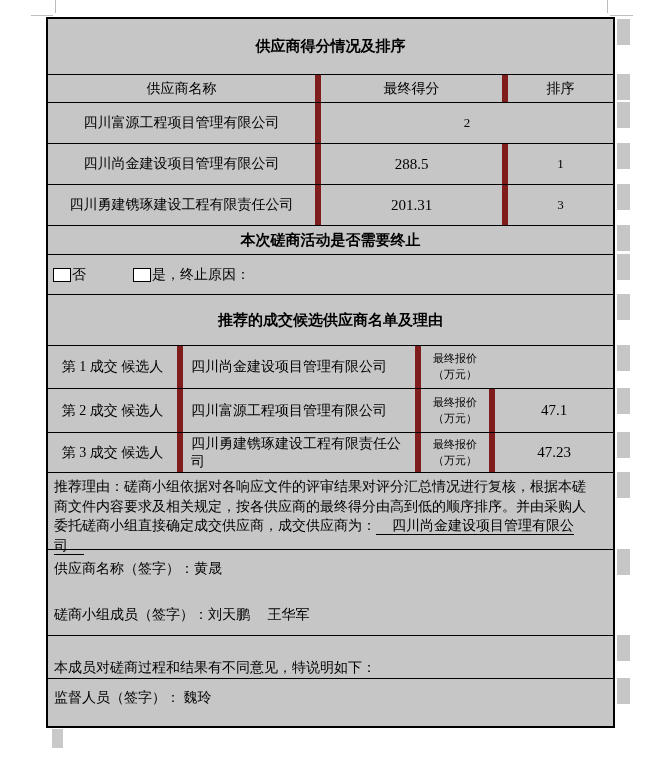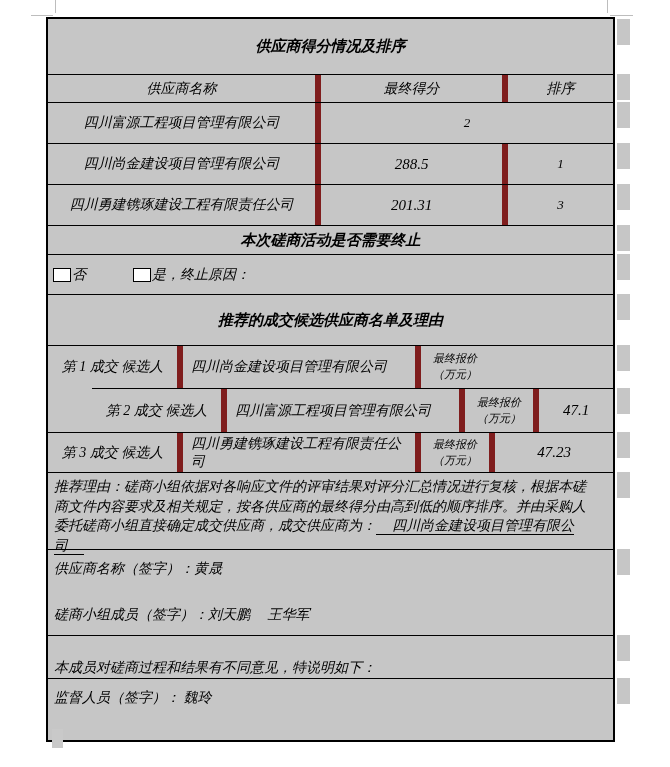--- a/index.html
+++ b/index.html
@@ -14,21 +14,21 @@
   .crop-tl-v{left:55px;top:0;width:1px;height:13px;}
   .crop-tl-h{left:31px;top:15px;width:22px;height:1px;}
   .crop-tr-v{left:607px;top:0;width:1px;height:13px;}
   .crop-tr-h{left:610px;top:15px;width:23px;height:1px;}
   
   .doc-table{
     position:absolute;left:46px;top:17px;width:569px;
     border:2px solid #000;background:#c6c6c6;
     display:flex;flex-direction:column;box-sizing:border-box;
   }
-  .trow{display:flex;border-top:1px solid #000;box-sizing:border-box;align-items:stretch;flex:0 0 auto;font-style:italic;}
+  .trow{display:flex;border-top:1px solid #000;box-sizing:border-box;align-items:stretch;flex:0 0 auto;}
   .trow:first-child{border-top:none;}
   .cell{
     box-sizing:border-box;border-left:6px solid #7f1d1d;
     display:flex;align-items:center;justify-content:center;
     text-align:center;padding:0 4px;
   }
   .cell:first-child{border-left:none;}
   .full{flex:1;}
   .bold{font-weight:bold;}
   .t15{font-size:15px;}
@@ -37,26 +37,26 @@
   .small{font-size:11px;}
   .left{justify-content:flex-start;text-align:left;padding-left:8px;}
   
   .r-title{height:55px;}
   .r-head{height:28px;}
   .r-score{height:41px;}
   .r-sec2{height:29px;}
   .r-chk{height:40px;}
   .r-sec3{height:51px;}
   .r-cand1{height:43px;}
-  .r-cand2{height:44px;margin-left:44px;}
+  .r-cand2{height:44px;}
   .r-cand3{height:40px;}
   .r-reason{height:77px;}
   .r-sign{height:86px;}
   .r-dissent{height:43px;}
-  .r-sup{height:62px;}
+  .r-sup{height:48px;}
   
   .ca1{width:267px;}
   .ca2{width:187px;}
   .ca3{flex:1;}
   
   .cb1{width:129px;}
   .cb2{width:238px;}
   .cb3{width:74px;flex-direction:column;line-height:1.45;padding:0 2px;}
   .cb4{flex:1;}
   

